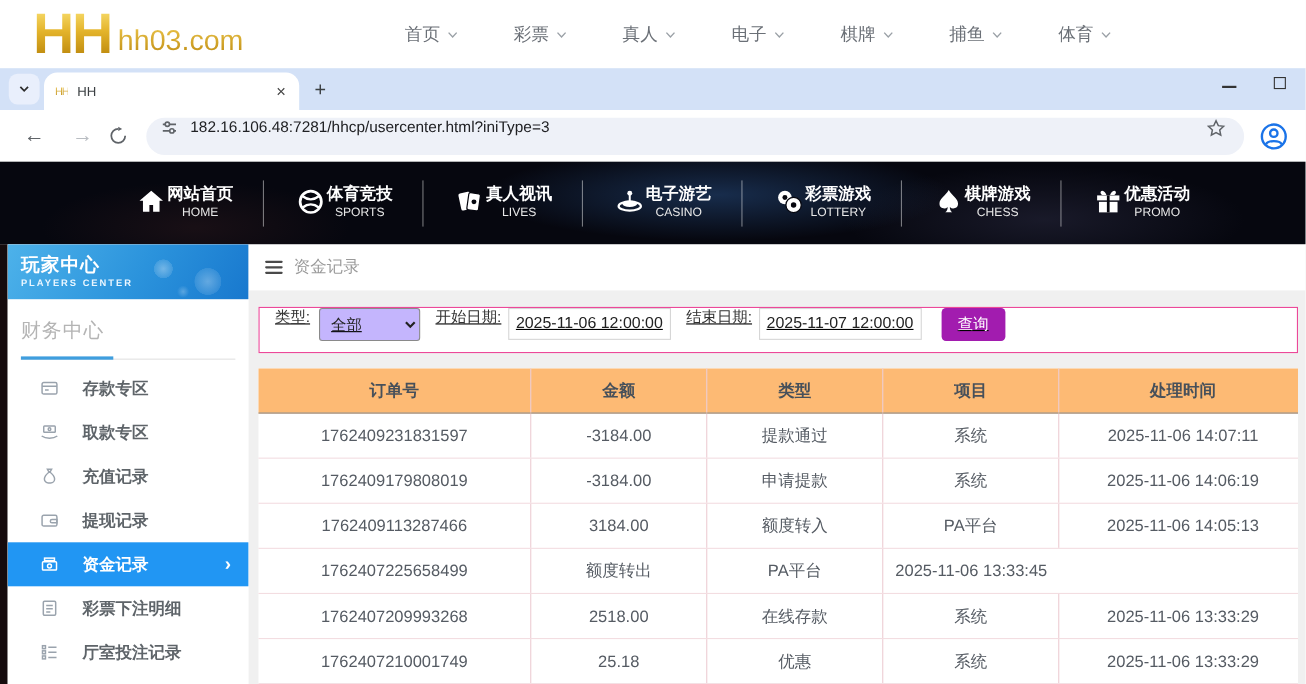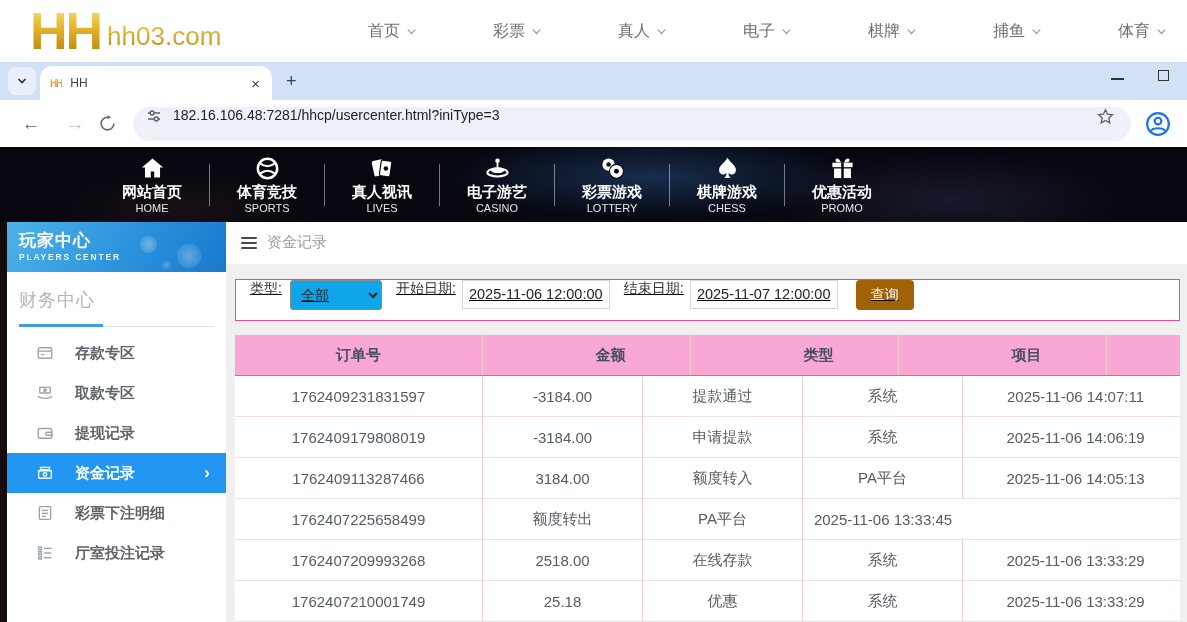--- a/index.html
+++ b/index.html
@@ -8,30 +8,30 @@
 
   
   .site-header { height:62px; background:#fff; display:flex; align-items:center; }
   .logo { display:flex; align-items:flex-end; margin-left:30px; min-width:290px; }
   .logo-hh { font-size:52px; font-weight:900; line-height:.9; letter-spacing:-2px;
     background:linear-gradient(180deg,#f8dd6e 0%,#e3b32a 45%,#b9840a 100%);
     -webkit-background-clip:text; background-clip:text; color:transparent; }
   .logo-domain { font-size:26px; font-weight:normal; margin-left:6px; margin-bottom:2px;
     background:linear-gradient(180deg,#eec84e,#bd8a10);
     -webkit-background-clip:text; background-clip:text; color:transparent; }
-  .top-nav { display:flex; margin-left:48px; gap:76px; }
+  .top-nav { display:flex; margin-left:48px; gap:50px; }
   .tn-item { display:flex; align-items:center; gap:6px; font-size:16px; color:#6b7077; cursor:pointer; }
 
   
   .tabstrip { height:38px; background:#d3e1f7; display:flex; align-items:flex-end; position:relative; }
   .tab-search { width:28px; height:28px; margin:0 0 5px 8px; border-radius:8px; background:#e9effc;
     display:flex; align-items:center; justify-content:center; }
   .tab { width:232px; height:34px; background:#fff; border-radius:12px 12px 0 0; margin-left:4px;
     display:flex; align-items:center; padding:0 8px 0 10px; }
-  .tab-fav { font-size:10px; font-weight:700; letter-spacing:-1px;
+  .tab-fav { font-size:10px; font-weight:400; letter-spacing:-1px;
     background:linear-gradient(180deg,#edc75a,#b98a14); -webkit-background-clip:text; background-clip:text; color:transparent; }
   .tab-title { font-size:12px; color:#3c4043; margin-left:8px; flex:1; }
   .tab-close { font-size:15px; color:#444; padding:0 4px; cursor:pointer; }
   .newtab { font-size:18px; color:#3c4043; margin:0 0 8px 14px; cursor:pointer; }
   .win-controls { position:absolute; right:18px; top:8px; display:flex; gap:34px; }
   .win-min { width:13px; height:1.6px; background:#333; margin-top:8px; }
   .win-max { width:11px; height:11px; border:1.4px solid #333; }
 
   .addressbar { height:47px; background:#fff; display:flex; align-items:center; }
   .nav-arrow { font-size:19px; color:#5f6368; margin-left:18px; width:26px; text-align:center; cursor:pointer; }
@@ -44,21 +44,21 @@
   .profile { margin-right:16px; display:flex; cursor:pointer; }
 
   
   .blacknav { height:75px; background:#06070f; position:relative; overflow:hidden;
     display:flex; align-items:center; }
   .blacknav::before { content:""; position:absolute; inset:0;
     background:radial-gradient(ellipse 300px 60px at 55% 40%, rgba(45,90,150,.45), transparent 70%),
                radial-gradient(ellipse 260px 70px at 80% 70%, rgba(60,60,90,.35), transparent 70%),
                radial-gradient(ellipse 200px 60px at 15% 80%, rgba(80,40,40,.25), transparent 70%); }
   .bn-items { display:flex; align-items:center; margin-left:95px; position:relative; z-index:1; }
-  .bn-item { display:flex; align-items:center; padding:0 27px; cursor:pointer;flex-direction:column; }
+  .bn-item { display:flex; align-items:flex-start; padding:0 27px; cursor:pointer; }
   .bn-icon { width:30px; height:30px; display:flex; align-items:center; justify-content:center; }
   .bn-text { display:flex; flex-direction:column; align-items:center; line-height:1.25; }
   .bn-zh { color:#fff; font-size:15px; font-weight:bold; }
   .bn-en { color:#e8e8e8; font-size:11px; }
   .bn-sep { width:1px; height:42px; background:rgba(255,255,255,.45); }
 
   
   .content { display:flex; height:400px; }
   .edge-strip { width:7px; background:#150b0d; }
   .sidebar { width:219px; background:#fff; overflow:hidden; }
@@ -86,32 +86,32 @@
   .main { flex:1; background:#f0f0f0; display:flex; flex-direction:column; overflow:hidden; }
   .breadcrumb { height:48px; background:#fff; display:flex; align-items:center; padding-left:15px; gap:10px; }
   .bc-burger { width:16px; display:flex; flex-direction:column; gap:3px; }
   .bc-burger span { height:2px; background:#4a4a4a; border-radius:1px; }
   .bc-text { font-size:15px; color:#9a9a9a; }
 
   .filter-panel { margin:15px 7px 0 9px; height:48px; background:#fff; border:1px solid #ec4899;
     display:flex; align-items:flex-start; padding-left:14px;text-decoration:underline; }
   .f-label { font-size:14px; color:#333; }
   .type-select { width:92px; height:30px; margin-left:8px; border:1px solid #8a8a8a; border-radius:3px;
-    font-size:14px; padding-left:6px; background:#0ea5e9; color:#222;
+    font-size:14px; padding-left:6px; background:#c4b5fd; color:#222;
     font-family:"Liberation Sans","DejaVu Sans",sans-serif; }
   .f-label.gap { margin-left:14px; }
   .date-input { width:148px; height:29px; margin-left:6px; border:1px solid #d6d6d6; font-size:14.5px;
     color:#222; text-align:center; font-family:"Liberation Sans","DejaVu Sans",sans-serif; }
-  .search-btn { margin-left:18px; height:30px; padding:0 15px; background:#a16207; border:none;
+  .search-btn { margin-left:18px; height:30px; padding:0 15px; background:#a21caf; border:none;
     border-radius:4px; color:#fff; font-size:14px; cursor:pointer;
     font-family:"Liberation Sans","DejaVu Sans",sans-serif; }
 
   .table { margin:14px 7px 0 9px; background:#fff; }
   .trow { display:grid; grid-template-columns:248px 160px 160px 160px 225px; }
-  .thead { background:#f9a8d4; border-bottom:1px solid #8f8f8f;gap:48px; }
+  .thead { background:#fdba74; border-bottom:1px solid #8f8f8f; }
   .thead .cell { height:40px; font-weight:bold; color:#47505a; font-size:15px; }
   .cell { height:40px; display:flex; align-items:center; justify-content:center;
     font-size:15px; color:#555b63; border-right:1px solid #edccd3; }
   .cell:last-child { border-right:none; }
   .tbody .trow { border-bottom:1px solid #f3dde1; }
 </style>
 </head>
 <body>
 
 <div class="site-header">
@@ -344,20 +344,29 @@
               <rect x="5" y="4.5" width="14" height="7.5" rx="1"></rect>
               <circle cx="12" cy="8.2" r="1.6"></circle>
               <path d="M2.5 16.5c5 3.5 14 3.5 19 0"></path>
             </svg>
           </span>
     <span class="sb-label">取款专区</span>
         </div>
         <div class="sb-item">
           <span class="sb-ic">
             <svg width="18" height="18" viewBox="0 0 24 24" fill="none" stroke="#9aa3ad" stroke-width="1.8">
+              <path d="M9.5 3.5h5l-1.7 3h-1.6z"></path>
+              <path d="M12 6.5c-4 3.2-6.2 5.6-6.2 8.7A4.8 4.8 0 0 0 10.6 20h2.8a4.8 4.8 0 0 0 4.8-4.8c0-3.1-2.2-5.5-6.2-8.7z"></path>
+            </svg>
+          </span>
+    <span class="sb-label">充值记录</span>
+        </div>
+        <div class="sb-item">
+          <span class="sb-ic">
+            <svg width="18" height="18" viewBox="0 0 24 24" fill="none" stroke="#9aa3ad" stroke-width="1.8">
               <rect x="3" y="6" width="18" height="13" rx="2"></rect>
               <path d="M15 11h6v4h-6a2 2 0 0 1 0-4z"></path>
             </svg>
           </span>
     <span class="sb-label">提现记录</span>
         </div>
         <div class="sb-item active">
           <span class="sb-ic">
             <svg width="18" height="18" viewBox="0 0 24 24" fill="none" stroke="#fff" stroke-width="1.8">
               <rect x="6" y="4.5" width="12" height="3"></rect>

